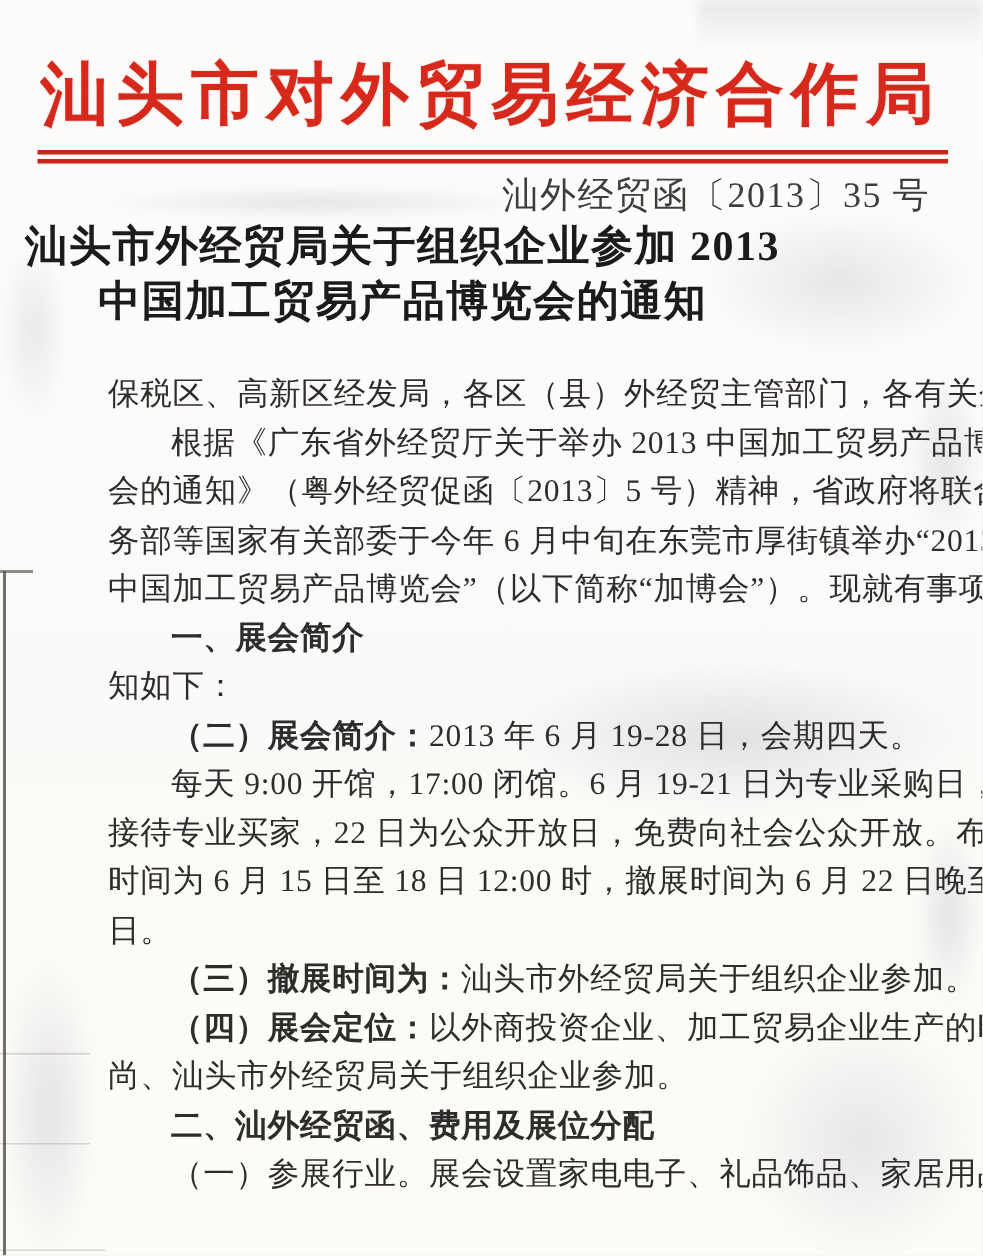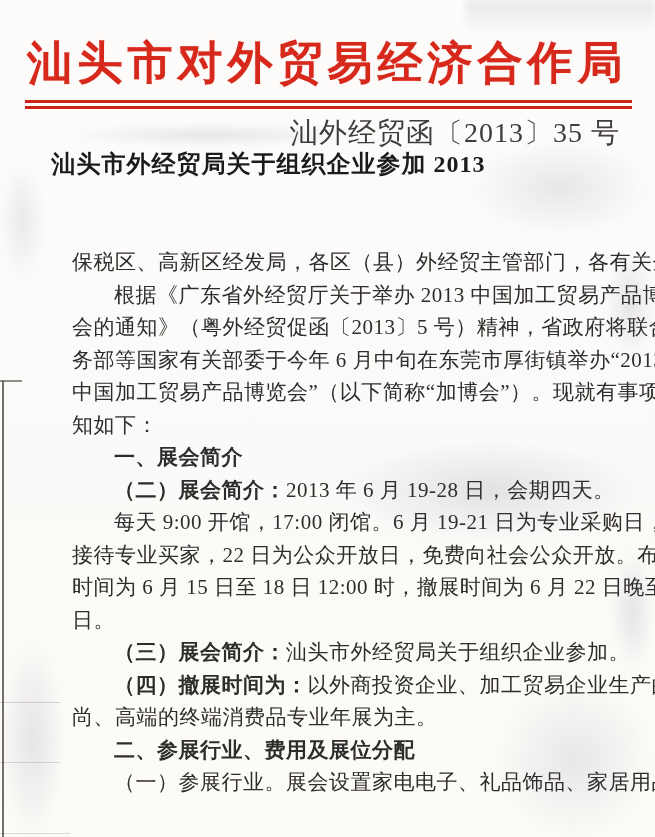--- a/index.html
+++ b/index.html
@@ -24,28 +24,28 @@
     white-space:nowrap;
   }
   .red-rule{
     position:absolute;top:100px;left:25px;width:607px;height:9px;
     border-top:3px solid #cc2318;
     border-bottom:3px solid #cc2318;
     box-sizing:border-box;
   }
   .doc-number{
     position:absolute;top:114px;right:35px;
-    font-size:28px;color:#3f3d3b;letter-spacing:1px;
+    font-size:24px;color:#3f3d3b;letter-spacing:1px;
     white-space:nowrap;
   }
   
   .title{
     position:absolute;top:146px;left:0;width:537px;
     text-align:center;color:#1d1b1a;
-    font-size:24px;font-weight:700;line-height:37px;
+    font-size:28px;font-weight:700;line-height:37px;
     letter-spacing:1px;
   }
   
   .body-text{
     position:absolute;top:246px;left:72px;width:548px;
     font-size:21px;line-height:32.5px;color:#2f2d2b;
     letter-spacing:.5px;
   }
   .line{white-space:nowrap;}
   .indent{padding-left:42px;}
@@ -106,48 +106,49 @@
   <div class="artifact fold-tick"></div>
   <div class="artifact fold-line"></div>
 
   <div class="letterhead">汕头市对外贸易经济合作局</div>
   <div class="red-rule"></div>
 
   <div class="doc-number">汕外经贸函〔2013〕35 号</div>
 
   <div class="title">
     <div>汕头市外经贸局关于组织企业参加 2013</div>
+    <div>中国加工贸易产品博览会的通知</div>
   </div>
 
   <div class="body-text">
     <div class="line">保税区、高新区经发局，各区（县）外经贸主管部门，各有关企业：</div>
 
     <div class="line indent">根据《广东省外经贸厅关于举办 2013 中国加工贸易产品博览</div>
     <div class="line">会的通知》（粤外经贸促函〔2013〕5 号）精神，省政府将联合商</div>
     <div class="line">务部等国家有关部委于今年 6 月中旬在东莞市厚街镇举办“2013</div>
     <div class="line">中国加工贸易产品博览会”（以下简称“加博会”）。现就有事项通</div>
+    <div class="line indent bold">一、展会简介</div>
+
     <div class="line">知如下：</div>
-
-    <div class="line indent bold">一、展会简介</div>
 
     <div class="line indent">
       <span class="bold">（二）展会简介：</span><span>2013 年 6 月 19-28 日，会期四天。</span>
     </div>
 
     <div class="line indent">每天 9:00 开馆，17:00 闭馆。6 月 19-21 日为专业采购日，只</div>
     <div class="line">接待专业买家，22 日为公众开放日，免费向社会公众开放。布展</div>
     <div class="line">时间为 6 月 15 日至 18 日 12:00 时，撤展时间为 6 月 22 日晚至 23</div>
     <div class="line">日。</div>
 
     <div class="line indent">
-      <span class="bold">（三）展会简介：</span><span>汕头市外经贸局关于组织企业参加。</span>
+      <span class="bold">（三）撤展时间为：</span><span>汕头市外经贸局关于组织企业参加。</span>
     </div>
     <div class="line indent">
-      <span class="bold">（四）撤展时间为：</span><span>以外商投资企业、加工贸易企业生产的时</span>
+      <span class="bold">（四）展会定位：</span><span>以外商投资企业、加工贸易企业生产的时</span>
     </div>
-    <div class="line">尚、高端的终端消费品专业年展为主。</div>
+    <div class="line">尚、汕头市外经贸局关于组织企业参加。</div>
 
-    <div class="line indent bold">二、参展行业、费用及展位分配</div>
+    <div class="line indent bold">二、汕外经贸函、费用及展位分配</div>
 
     <div class="line indent">（一）参展行业。展会设置家电电子、礼品饰品、家居用品、</div>
   </div>
 
 </div>
 
 </body></html>

